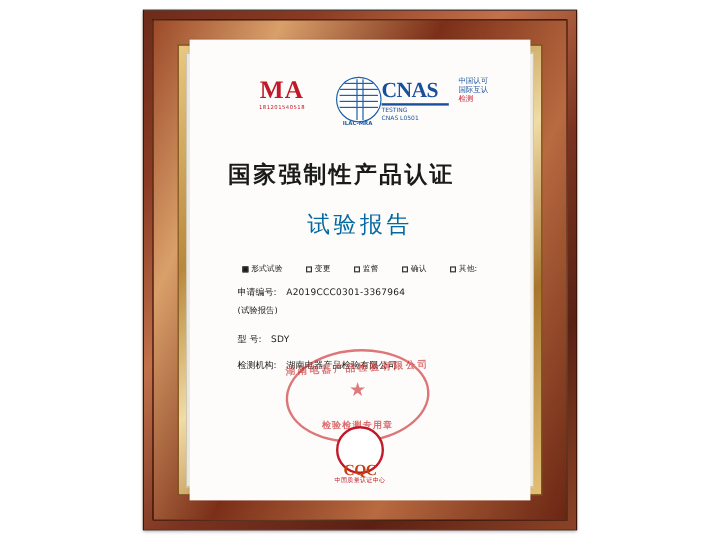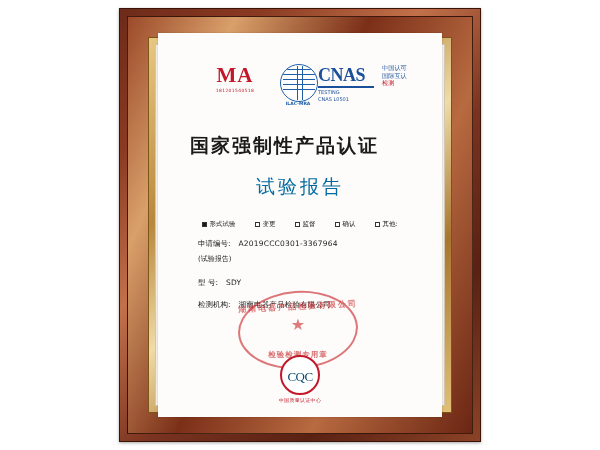--- a/index.html
+++ b/index.html
@@ -345,25 +345,25 @@
     height: 36px;
     margin: 0 auto;
     border-radius: 50%;
     border: 2.5px solid #c2182a;
     position: relative;
     background: #fff;
   }
   .cqc-circle .cqc-text {
     position: absolute;
     left: 0; right: 0;
-    top: 12px;
+    top: 27px;
     font-family: "Liberation Serif", serif;
-    font-weight: normal;
+    font-weight: bold;
     font-size: 13px;
-    color: #0c4a6e;
+    color: #c2410c;
     letter-spacing: -0.5px;
   }
   .cqc-caption {
     margin-top: 2px;
     font-size: 5px;
     color: #c2182a;
     letter-spacing: 0.3px;
   }
 </style>
 </head>

